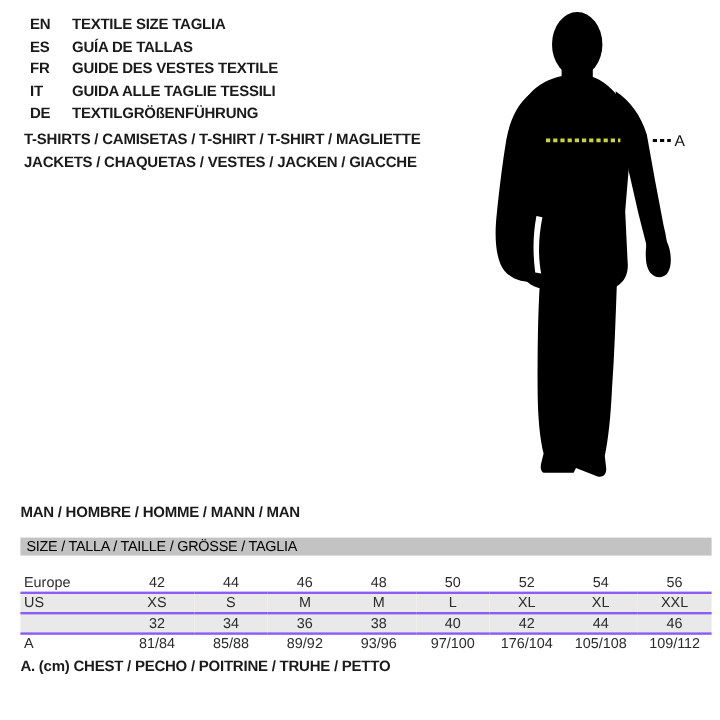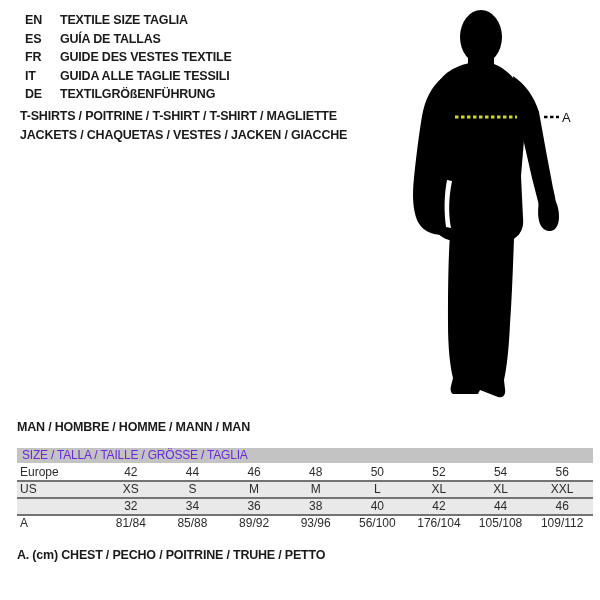--- a/index.html
+++ b/index.html
@@ -8,26 +8,26 @@
     font-family:"Liberation Sans", sans-serif;color:#1a1a1a;
     -webkit-font-smoothing:antialiased;
   }
   .lang-list{position:absolute;left:25px;top:11px;}
   .lang-row{display:flex;line-height:18.5px;font-size:12.5px;font-weight:bold;letter-spacing:-0.2px;}
   .lang-code{width:35px;flex:none;}
   .garments{position:absolute;left:20px;top:107px;font-size:12.5px;font-weight:bold;line-height:18.5px;letter-spacing:-0.2px;}
   .figure-wrap{position:absolute;left:410px;top:6px;width:170px;height:392px;}
   .section-title{position:absolute;left:17px;top:420px;font-size:12.5px;font-weight:bold;letter-spacing:-0.2px;}
   .table-wrap{position:absolute;left:17px;top:448px;width:576px;}
-  .thead{background:#c3c3c3;height:15px;line-height:15px;padding-left:5px;font-size:12px;color:#6d28d9;letter-spacing:-0.2px;}
-  table.sizes{width:100%;border-collapse:collapse;table-layout:fixed;font-size:12px;margin-top:2px;}
+  .thead{background:#c3c3c3;height:15px;line-height:15px;padding-left:5px;font-size:12px;color:#000000;letter-spacing:-0.2px;}
+  table.sizes{width:100%;border-collapse:collapse;table-layout:fixed;font-size:12px;margin-top:15px;}
   table.sizes td{height:15px;line-height:15px;padding:0;text-align:center;color:#2b2b2b;}
   table.sizes td.label{text-align:left;padding-left:3px;}
   table.sizes tr.shaded{background:#e9e9e9;}
-  table.sizes tr + tr td{border-top:2px solid #737373;}
+  table.sizes tr + tr td{border-top:2px solid #8b5cf6;}
   .footnote{position:absolute;left:17px;top:548px;font-size:12.5px;font-weight:bold;letter-spacing:-0.2px;}
 </style>
 </head>
 <body>
 
 <div class="lang-list">
   <div class="lang-row">
     <span class="lang-code">EN</span>
     <span class="lang-text">TEXTILE SIZE TAGLIA</span>
   </div>
@@ -43,21 +43,21 @@
     <span class="lang-code">IT</span>
     <span class="lang-text">GUIDA ALLE TAGLIE TESSILI</span>
   </div>
   <div class="lang-row">
     <span class="lang-code">DE</span>
     <span class="lang-text">TEXTILGRÖßENFÜHRUNG</span>
   </div>
 </div>
 
 <div class="garments">
-  <div>T-SHIRTS / POITRINE / T-SHIRT / T-SHIRT / MAGLIETTE</div>
+  <div>T-SHIRTS / CAMISETAS / T-SHIRT / T-SHIRT / MAGLIETTE</div>
   <div>JACKETS / CHAQUETAS / VESTES / JACKEN / GIACCHE</div>
 </div>
 
 <div class="figure-wrap">
   <svg width="170" height="392" viewBox="0 0 170 392" xmlns="http://www.w3.org/2000/svg">
     <g fill="#000000">
       <ellipse cx="71" cy="31" rx="21" ry="27"></ellipse>
       <rect x="58" y="46" width="26" height="20"></rect>
       <path d="M71,56 C54,56 38,63 30,74 C23,84 19,95 17,108 L15,138 L19,182 L23,214 C23,224 29,231 39,234 L60,238 C78,241 97,238 105,232 C111,228 114,221 113,212 L111,170 L115,122 C116,100 112,84 104,73 C95,62 85,56 71,56 Z"></path>
       <path d="M32,72 C21,81 15,94 12,110 C9,128 6,152 4,172 C2,190 3,204 7,214 C10,221 16,226 24,228 L37,230 L41,210 L35,160 L33,120 L38,86 Z"></path>
@@ -121,21 +121,21 @@
         <td>42</td>
         <td>44</td>
         <td>46</td>
       </tr>
       <tr>
         <td class="label">A</td>
         <td>81/84</td>
         <td>85/88</td>
         <td>89/92</td>
         <td>93/96</td>
-        <td>56/100</td>
+        <td>97/100</td>
         <td>176/104</td>
         <td>105/108</td>
         <td>109/112</td>
       </tr>
     </tbody>
   </table>
 </div>
 
 <div class="footnote">A. (cm) CHEST / PECHO / POITRINE / TRUHE / PETTO</div>
 

